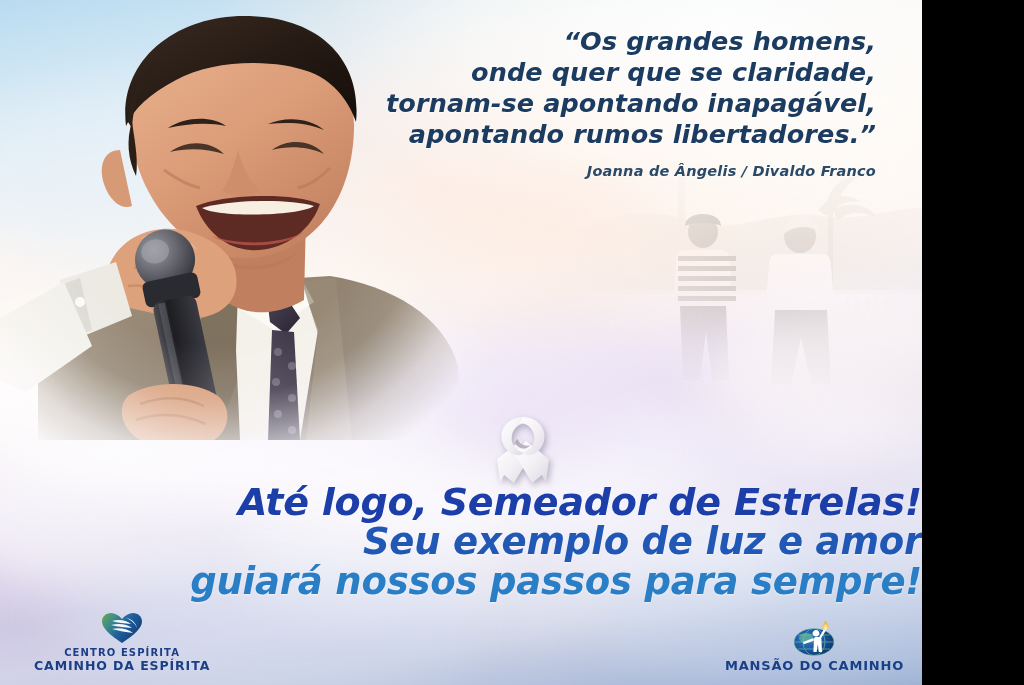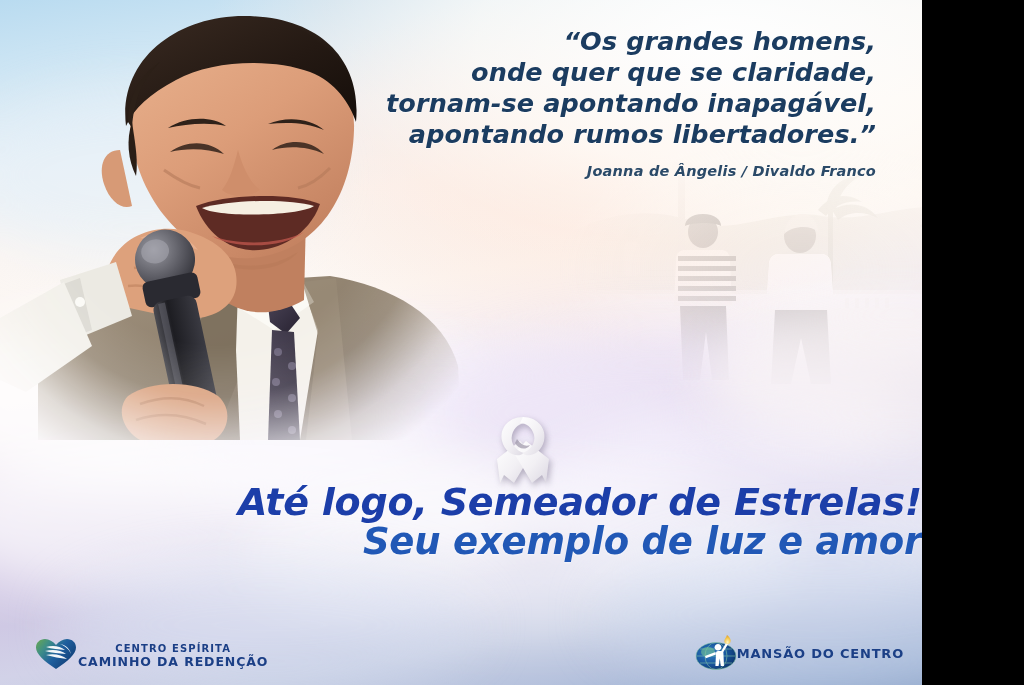--- a/index.html
+++ b/index.html
@@ -147,21 +147,21 @@
   }
   .hl-1 { font-size: 38px; color: #1c3ea9; }
   .hl-2 { font-size: 37px; color: #2158b6; padding-left: 39px; }
   .hl-3 { font-size: 37px; color: #2a7ec6; }
 
   
   .logo {
     position: absolute;
     bottom: 12px;
     display: flex;
-    flex-direction: row;
+    flex-direction: column;
     align-items: center;
   }
   .logo-left  { left: 34px; }
   .logo-right { right: 18px; }
   .logo-mark { width: 44px; height: 32px; margin-bottom: 3px; }
   .logo-mark.globe { width: 42px; height: 36px; }
   .logo-mark svg { display:block; width:100%; height:100%; }
   .logo-text { text-align: center; color:#1b3f86; }
   .logo-text .lt-top {
     font-size: 10px;
@@ -407,20 +407,21 @@
 
       <path d="M39 8 C 54 8, 63 20, 60 32 C 57 44, 45 50, 38 44 C 46 42, 52 34, 50 26 C 48 18, 42 14, 36 14 Z" fill="url(#ribG)"></path>
 
       <path d="M33 30 C 37 36, 42 38, 46 36 C 42 42, 34 40, 31 34 Z" fill="#9c96a8" opacity="0.7"></path>
     </svg>
   </div>
 
   <div class="headline">
     <div class="hl hl-1">Até logo, Semeador de Estrelas!</div>
     <div class="hl hl-2">Seu exemplo de luz e amor</div>
+    <div class="hl hl-3">guiará nossos passos para sempre!</div>
   </div>
 
   <div class="logo logo-left">
     <div class="logo-mark">
       <svg viewBox="0 0 44 32" aria-hidden="true">
         <defs>
           <linearGradient id="heartG" x1="0" y1="0" x2="1" y2="0.6">
             <stop offset="0%" stop-color="#6aa84f"></stop>
             <stop offset="28%" stop-color="#3f8f86"></stop>
             <stop offset="60%" stop-color="#1f5f9e"></stop>
@@ -431,21 +432,21 @@
         <g fill="#ffffff" opacity="0.95">
           <path d="M12 9 c 7 -2 14 -1 19 3 c -6 -1 -13 -1 -19 -3 z"></path>
           <path d="M11 13 c 8 -2 16 -1 21 3 c -7 -1 -14 -1 -21 -3 z"></path>
           <path d="M12 17 c 8 -2 16 0 21 4 c -7 -1 -14 -2 -21 -4 z"></path>
           <path d="M26 6 c 6 1 10 5 11 10 c -2 -5 -6 -8 -11 -10 z"></path>
         </g>
       </svg>
     </div>
     <div class="logo-text">
       <div class="lt-top">CENTRO ESPÍRITA</div>
-      <div class="lt-main">CAMINHO DA REDENÇÃO</div>
+      <div class="lt-main">CAMINHO DA ESPÍRITA</div>
     </div>
   </div>
 
   <div class="logo logo-right">
     <div class="logo-mark globe">
       <svg viewBox="0 0 42 36" aria-hidden="true">
         <defs>
           <radialGradient id="globeG" cx="0.35" cy="0.4" r="0.75">
             <stop offset="0%" stop-color="#2f7fc4"></stop>
             <stop offset="55%" stop-color="#18549b"></stop>
@@ -469,17 +470,17 @@
 
         <path d="M23 10 c 2 0 3.4 1.4 3.4 3.2 c 0 1.8 -1.4 3.2 -3.4 3.2 c -2 0 -3.4 -1.4 -3.4 -3.2 c 0 -1.8 1.4 -3.2 3.4 -3.2 z" fill="#ffffff"></path>
         <path d="M20 17 h 6.4 c 1.2 0 2 0.9 2 2 l 0.6 13 h -3.2 l -1 -7.4 l -1.2 7.4 h -3.2 l 0.6 -13 c 0 -1.1 0.8 -2 2 -2 z" fill="#ffffff"></path>
         <path d="M20.5 18 L 10 22 l 0.8 2.2 L 21 20.6 Z" fill="#ffffff"></path>
         <path d="M26 17.5 L 31 9 l 2 1.2 l -5 8.2 Z" fill="#ffffff"></path>
 
         <path d="M32 1 c 3 2.5 4.4 5 3.4 7.2 c -0.8 1.8 -3 2.4 -4.6 1.4 c -1.8 -1.2 -1.8 -3.4 -0.6 -5.2 C 31 3.2 31.7 2.1 32 1 Z" fill="url(#flameG)"></path>
       </svg>
     </div>
     <div class="logo-text">
-      <div class="lt-main">MANSÃO DO CENTRO</div>
+      <div class="lt-main">MANSÃO DO CAMINHO</div>
     </div>
   </div>
 
 </div>
 
 </body></html>

